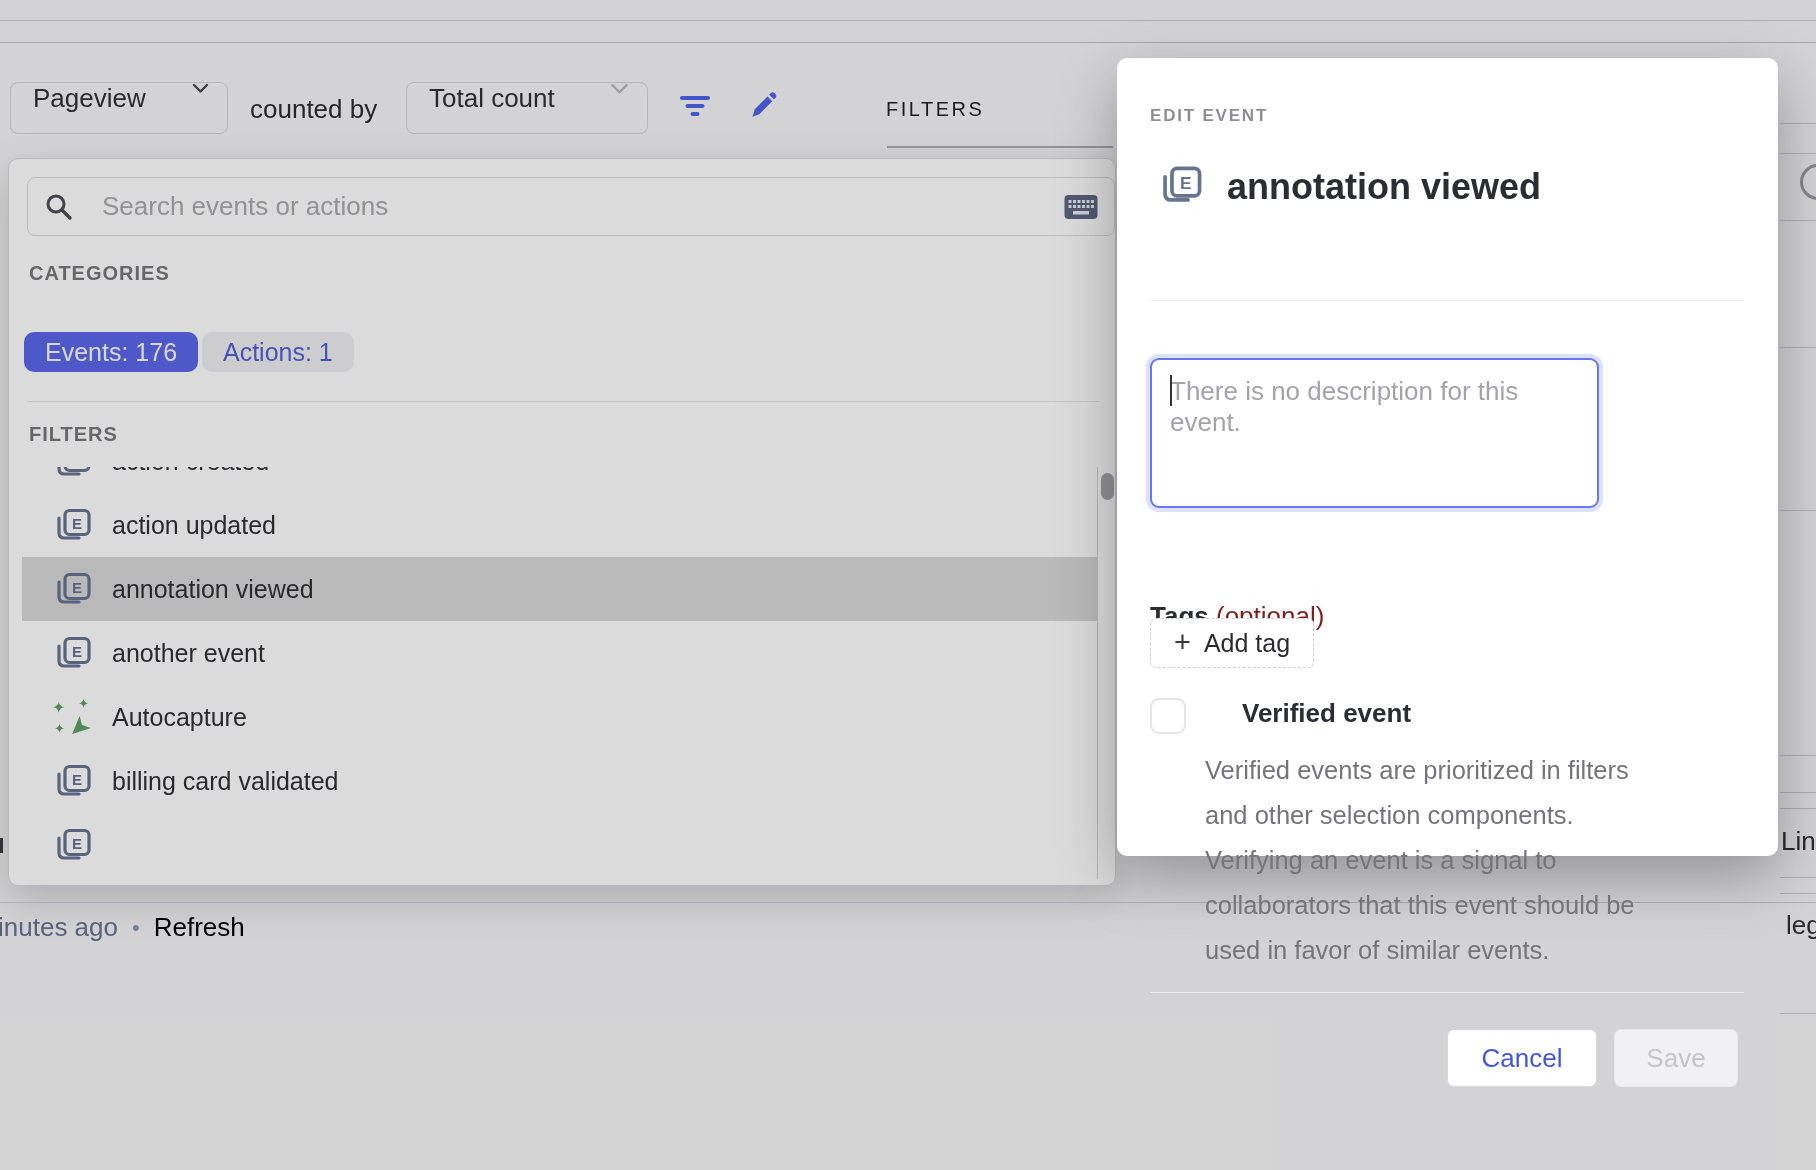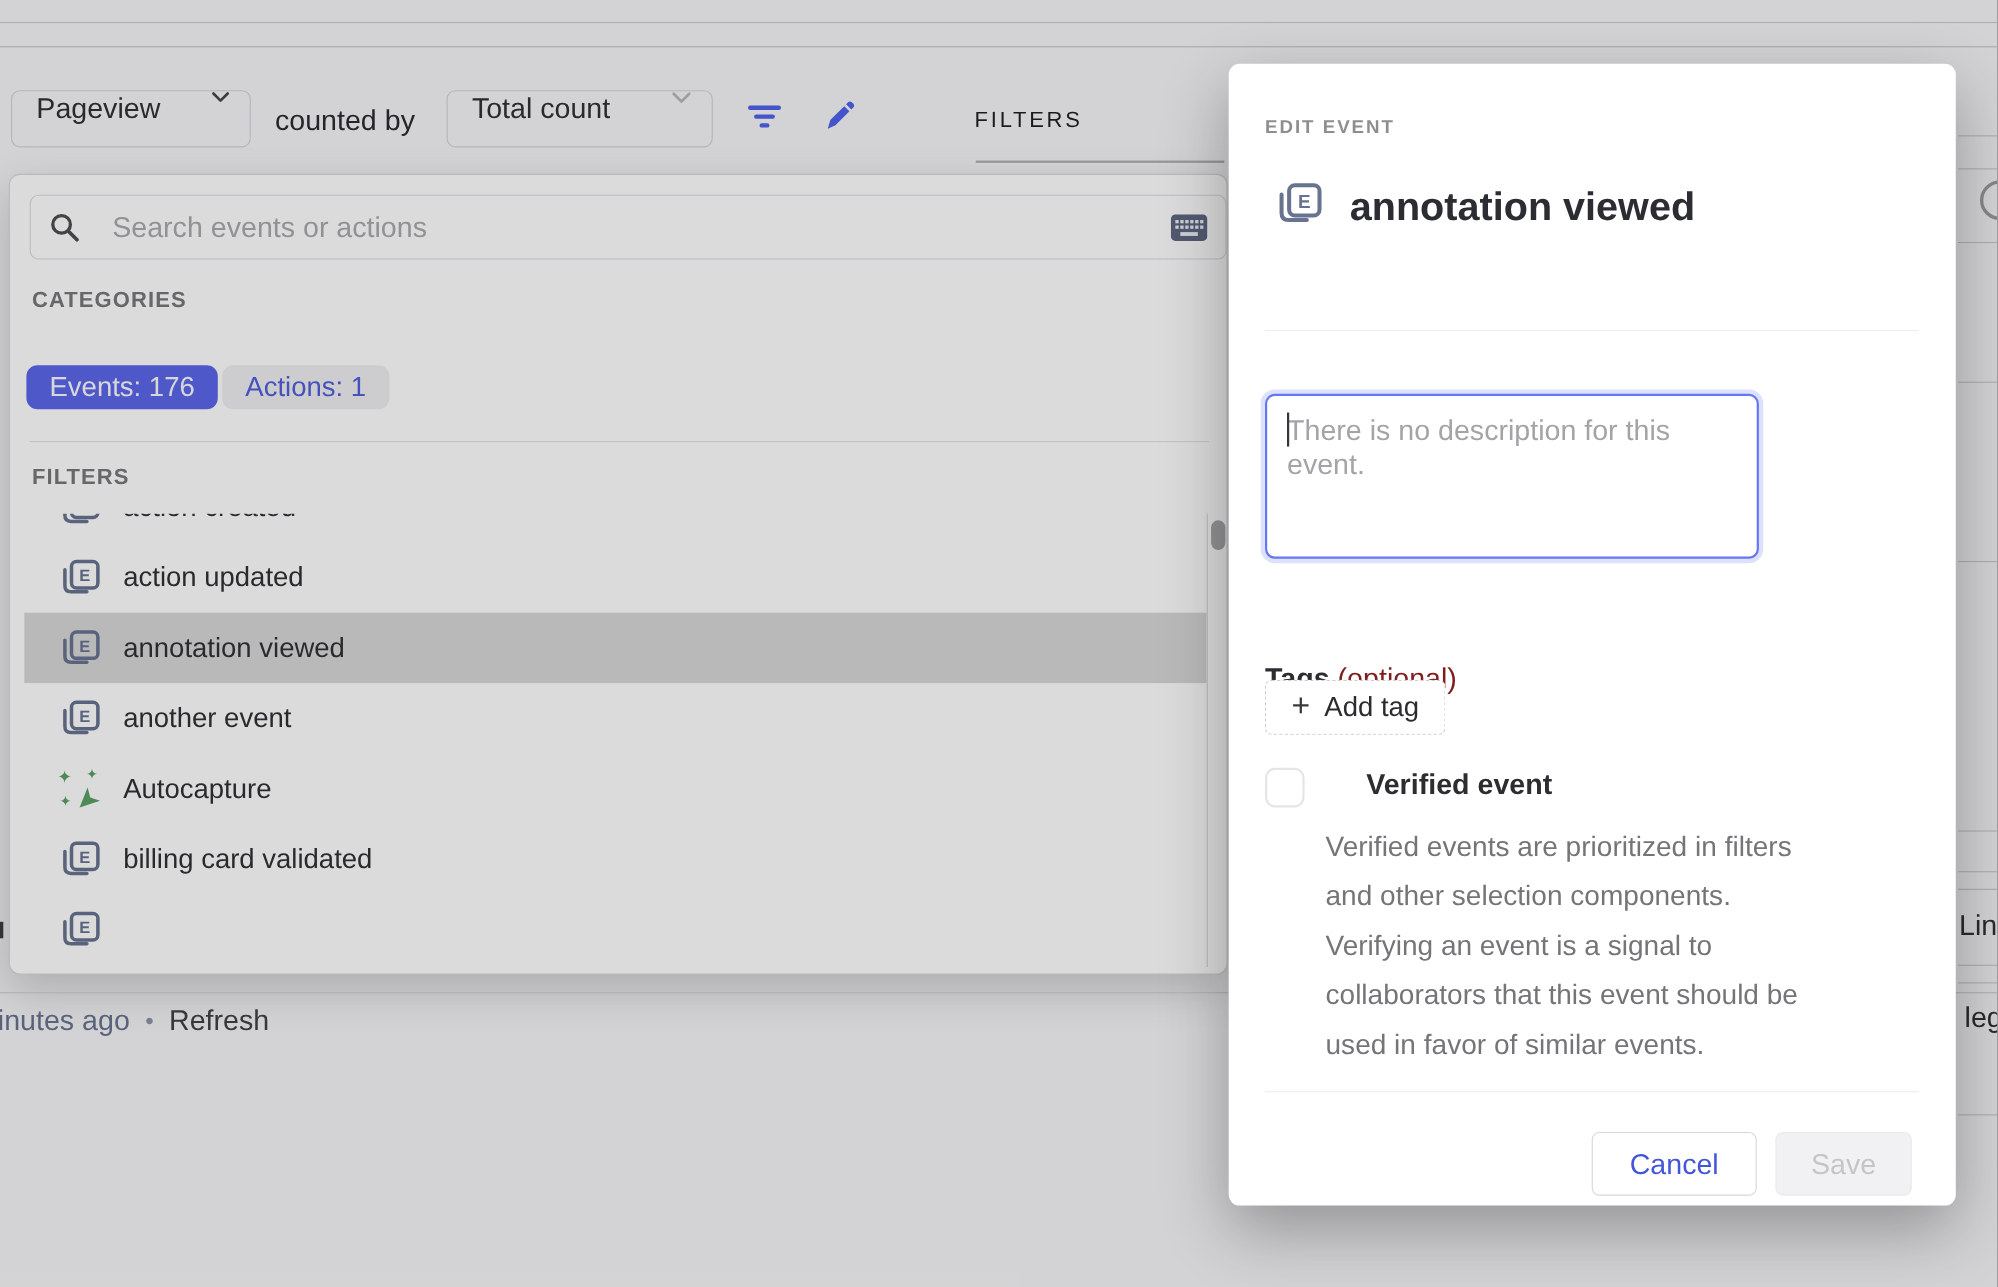--- a/index.html
+++ b/index.html
@@ -49,30 +49,30 @@
   .ac-icon .s1 { left:0; top:3px; font-size:16px; }
   .ac-icon .s2 { right:3px; top:0; font-size:13px; }
   .ac-icon .s3 { left:2px; bottom:2px; font-size:13px; }
   .ac-icon .cur { right:1px; bottom:-4px; font-size:26px; transform:rotate(137deg); }
   .scroll-gutter { position:absolute; left:1088px; top:308px; width:1px; height:412px; background:#d6d6d9; }
   .scroll-thumb { position:absolute; left:1092px; top:314px; width:13px; height:27px; border-radius:7px; background:#a8a8ab; }
 
   .status-bar { position:absolute; left:-2px; top:912px; display:flex; align-items:center; gap:14px; font-size:26px; }
   .status-bar .ago { color:#66738e; }
   .status-bar .dot { color:#8b93a6; font-size:22px; }
-  .status-bar .refresh { color:#404040; cursor:pointer; }
+  .status-bar .refresh { color:#000000; cursor:pointer; }
 
   
   .frag { position:absolute; overflow:hidden; white-space:nowrap; }
 
   
   .dim { position:absolute; inset:0; background:rgba(16,16,20,0.15); z-index:40; }
 
   
-  .edit-panel { position:absolute; left:1117px; top:58px; width:661px; height:1038px; background:#fff;
+  .edit-panel { position:absolute; left:1117px; top:58px; width:661px; height:798px; background:#fff;
                 border-radius:10px; box-shadow:0 22px 60px rgba(0,0,0,0.30); z-index:50; }
   .kicker { position:absolute; left:33px; top:48px; font-size:17px; font-weight:700; letter-spacing:1.8px; color:#8e8e91; }
   .title-row { position:absolute; left:40px; top:104px; display:flex; align-items:center; gap:24px; }
   .title-row .t { font-size:36px; font-weight:700; color:#2b2d32; }
   .p-divider { position:absolute; left:33px; width:594px; height:1px; background:#eeeef0; }
   .field-label { position:absolute; left:33px; font-size:26px; color:#2b2d31; }
   .field-label b { font-weight:700; }
   .field-label .opt { font-weight:400; color:#7f1d1d; }
   .desc-area { position:absolute; left:33px; top:300px; width:449px; height:150px; }
   .desc-area textarea { width:100%; height:100%; resize:none; border:2px solid #6577f3; border-radius:9px;

